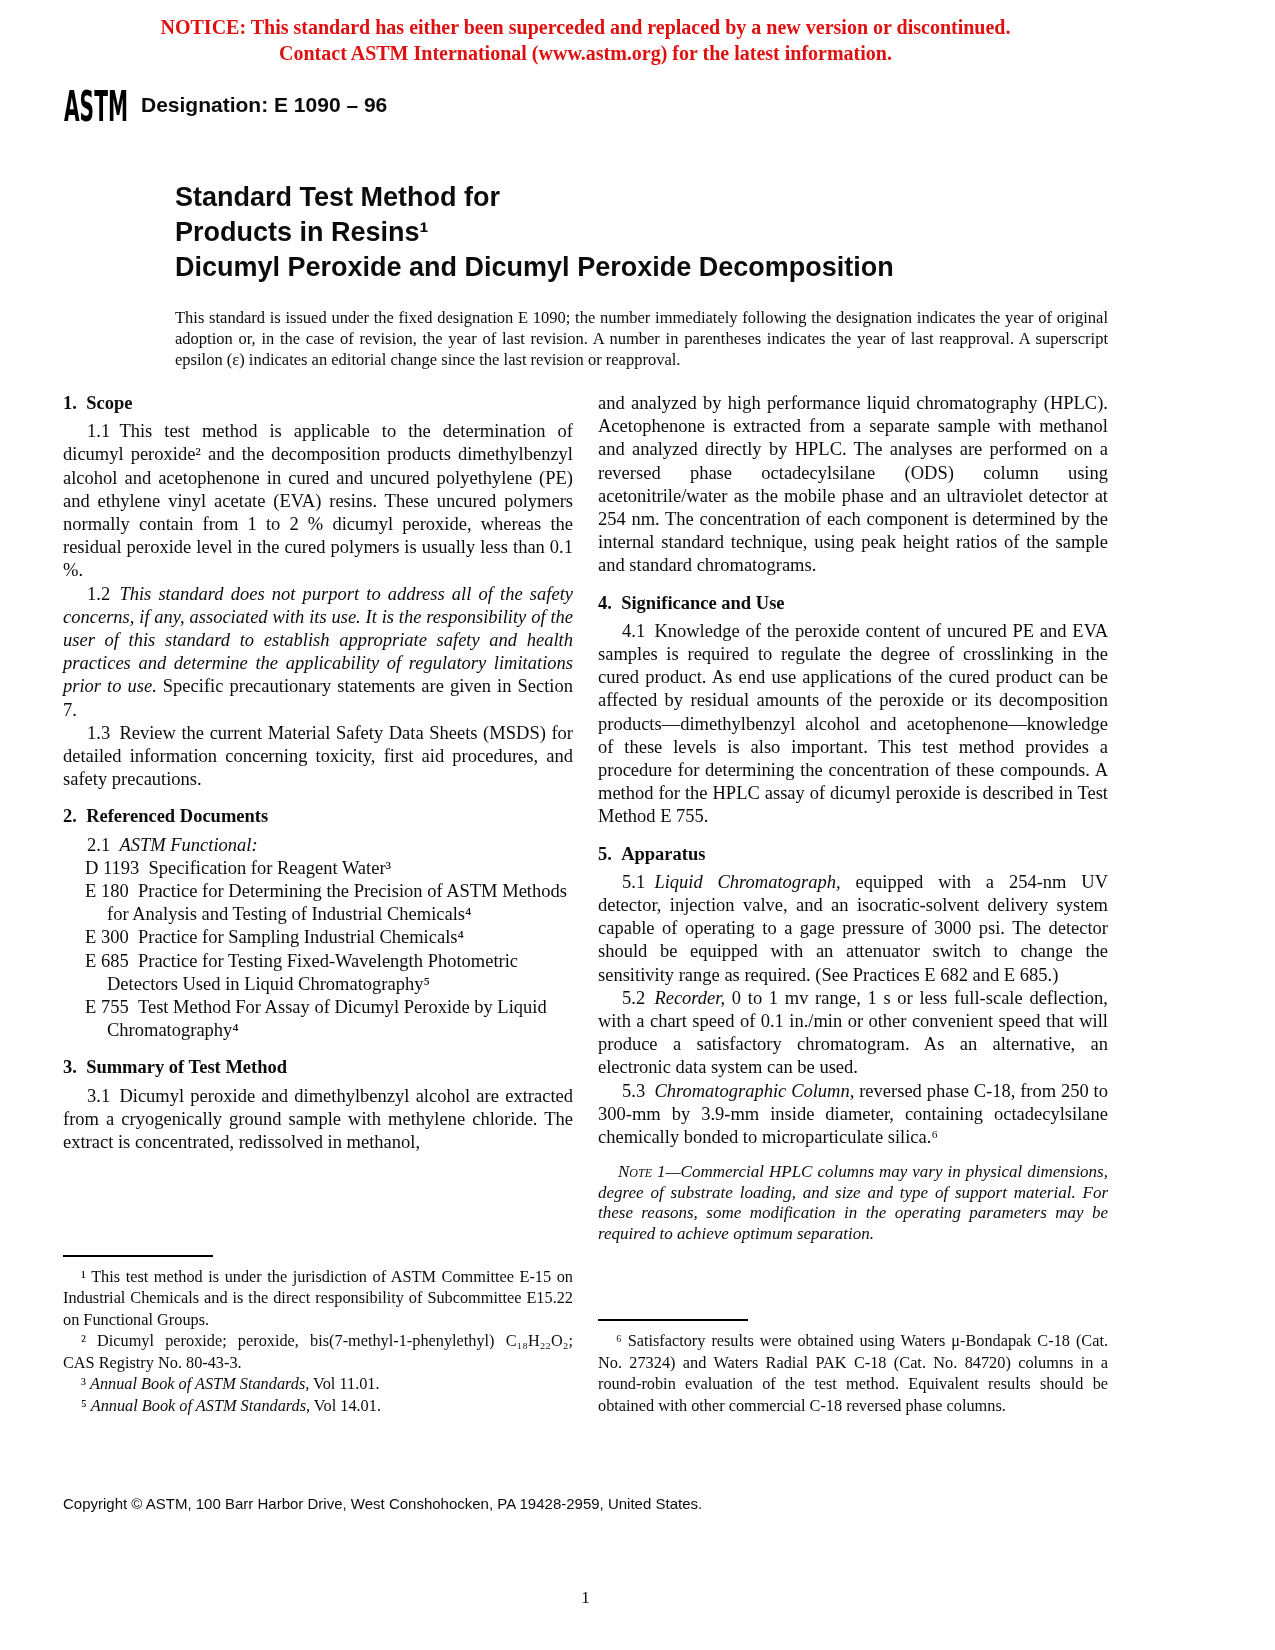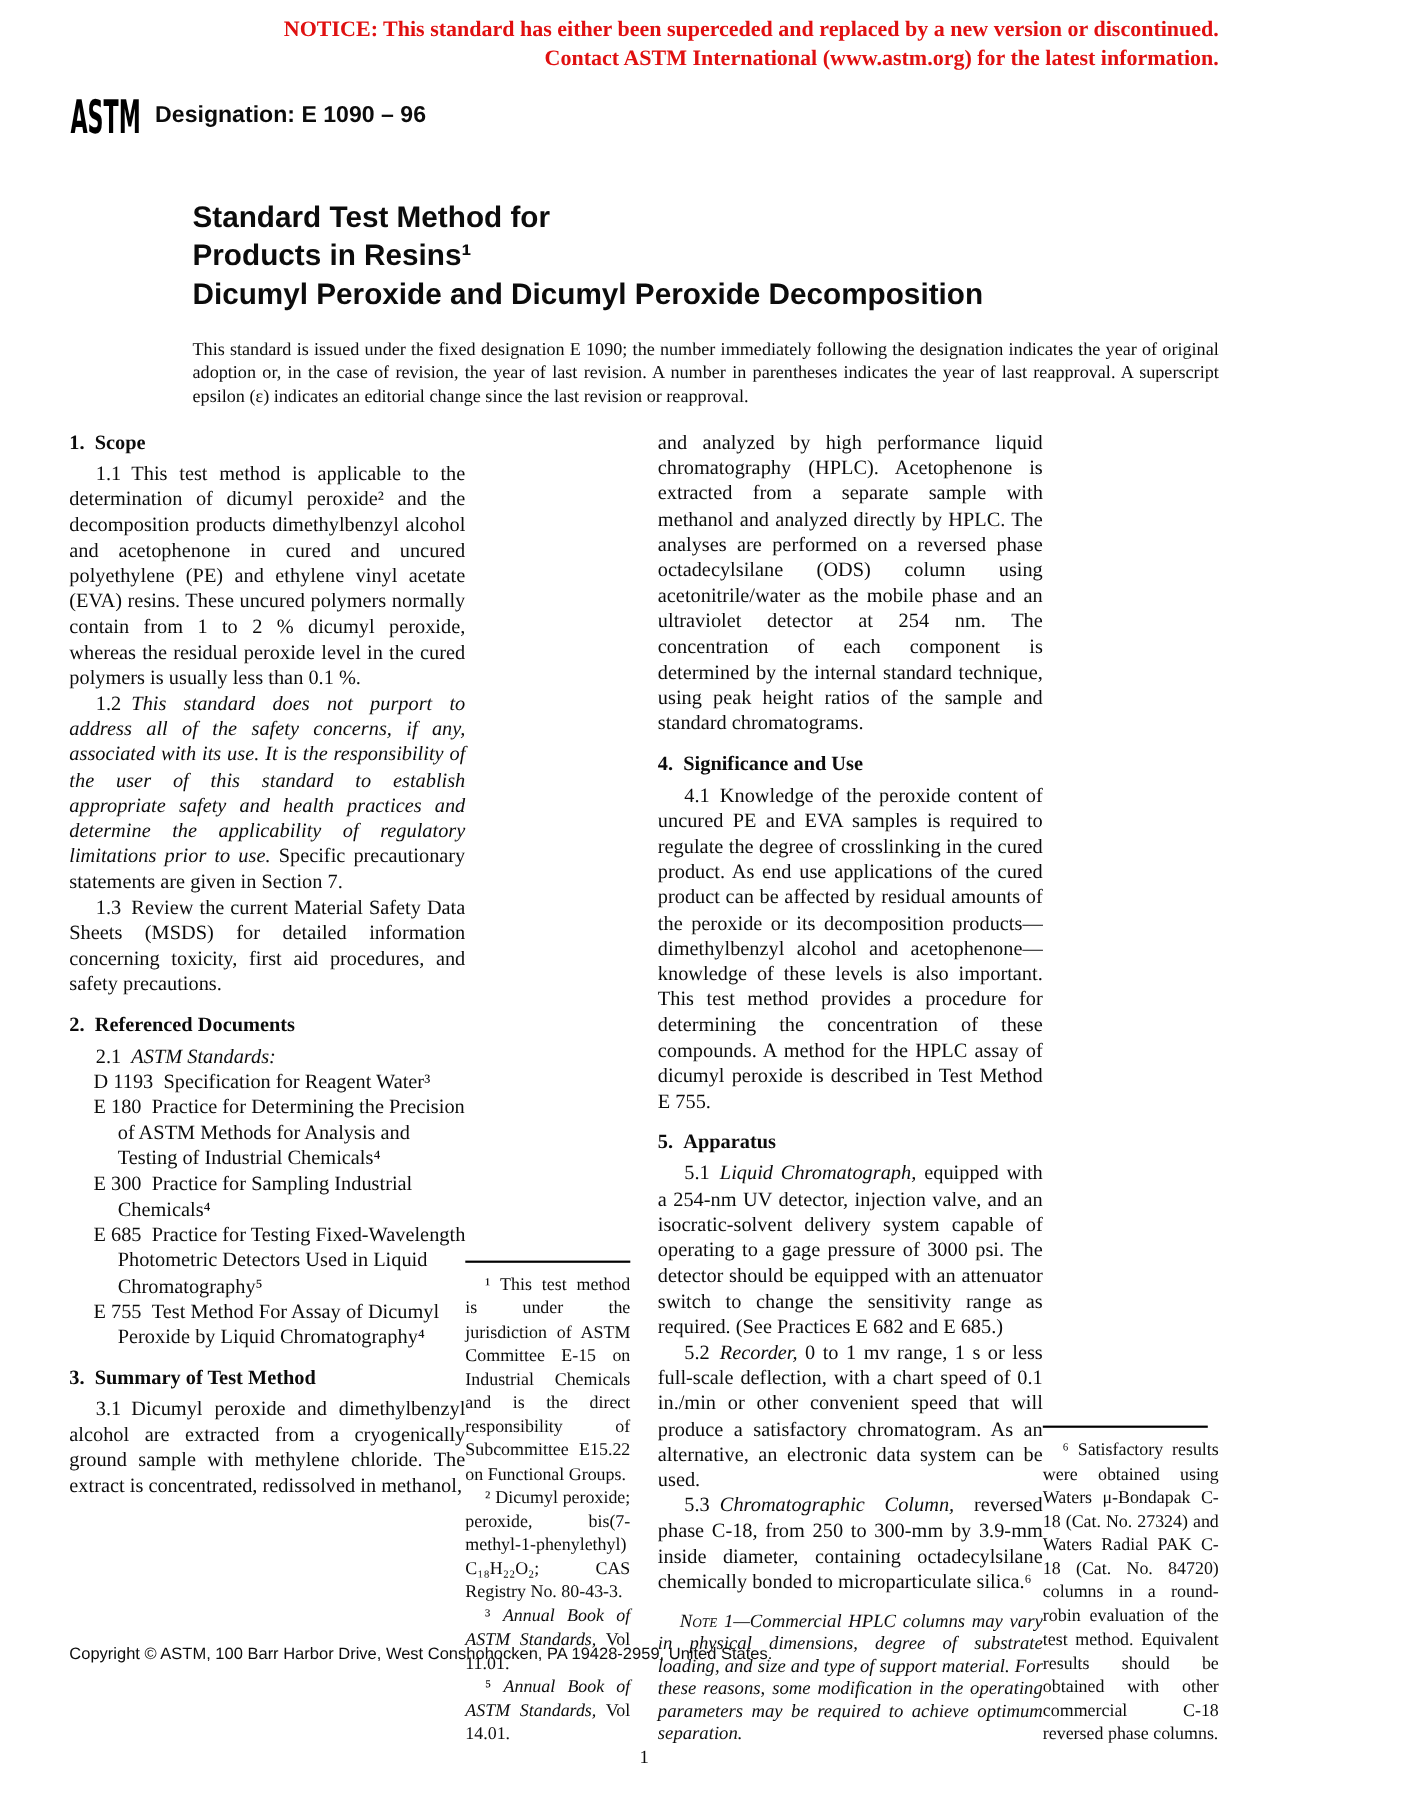--- a/index.html
+++ b/index.html
@@ -7,21 +7,21 @@
   .page {
     position: relative;
     width: 1275px;
     height: 1650px;
     padding: 14px 167px 0 63px;
     font-family: "Liberation Serif", "DejaVu Serif", serif;
     color: #0c0c0c;
     background: #ffffff;
     overflow: hidden;
   }
-  .notice { text-align: right; color: var(--notice-red, #e01010); }
+  .notice { text-align: center; color: var(--notice-red, #e01010); }
   .notice-line { font-weight: 700; font-size: 20px; line-height: 26px; }
 
   .header { display: flex; align-items: center; gap: 12px; margin-top: 16px; }
   .astm-logo { width: 66px; height: 46px; flex: 0 0 auto; }
   .designation {
     font-family: "Liberation Sans", "DejaVu Sans", sans-serif;
     font-weight: 700; font-size: 21px;
   }
 
   .title-block {
@@ -34,21 +34,21 @@
   .issued-note {
     margin: 22px 0 0 112px;
     font-size: 16.5px; line-height: 21px;
     text-align: justify;
   }
 
   .columns {
     display: flex; gap: 25px; margin-top: 22px;
     min-height: 1024px; align-items: stretch;
   }
-  .col { width: 510px; flex: 0 0 510px; display: flex; flex-direction: row; justify-content: space-between; }
+  .col { width: 510px; flex: 0 0 510px; display: flex; flex-direction: column; justify-content: space-between; }
   .col-body { font-size: 18.5px; line-height: 23.2px; text-align: justify; }
   .col-body > :first-child { margin-top: 0; }
 
   .sec-heading { font-size: 18.5px; font-weight: 700; margin: 14px 0 5px; }
   .para { margin: 0; text-indent: 24px; }
   .para.noindent { text-indent: 0; }
   .ref-item { margin: 0; padding-left: 44px; text-indent: -22px; text-align: left; }
   .note-para { margin: 13px 0 0; font-size: 17px; line-height: 20.5px; text-indent: 20px; text-align: justify; font-style: italic; }
   .it { font-style: italic; }
   .sc { font-variant: small-caps; }
@@ -98,21 +98,21 @@
   <p class="issued-note">This standard is issued under the fixed designation E 1090; the number immediately following the designation indicates the year of original adoption or, in the case of revision, the year of last revision. A number in parentheses indicates the year of last reapproval. A superscript epsilon (ε) indicates an editorial change since the last revision or reapproval.</p>
 
   <div class="columns">
     <div class="col">
       <div class="col-body">
           <h3 class="sec-heading">1. Scope</h3>
           <p class="para"><span>1.1 This test method is applicable to the determination of dicumyl peroxide² and the decomposition products dimethylbenzyl alcohol and acetophenone in cured and uncured polyethylene (PE) and ethylene vinyl acetate (EVA) resins. These uncured polymers normally contain from 1 to 2 % dicumyl peroxide, whereas the residual peroxide level in the cured polymers is usually less than 0.1 %.</span></p>
           <p class="para"><span>1.2 </span><span class="it">This standard does not purport to address all of the safety concerns, if any, associated with its use. It is the responsibility of the user of this standard to establish appropriate safety and health practices and determine the applicability of regulatory limitations prior to use.</span><span> Specific precautionary statements are given in Section 7.</span></p>
           <p class="para"><span>1.3 Review the current Material Safety Data Sheets (MSDS) for detailed information concerning toxicity, first aid procedures, and safety precautions.</span></p>
           <h3 class="sec-heading">2. Referenced Documents</h3>
-          <p class="para"><span>2.1 </span><span class="it">ASTM Standards:</span></p>
+          <p class="para"><span>2.1 </span><span class="it">ASTM Functional:</span></p>
           <p class="ref-item"><span>D 1193 Specification for Reagent Water³</span></p>
           <p class="ref-item"><span>E 180 Practice for Determining the Precision of ASTM Methods for Analysis and Testing of Industrial Chemicals⁴</span></p>
           <p class="ref-item"><span>E 300 Practice for Sampling Industrial Chemicals⁴</span></p>
           <p class="ref-item"><span>E 685 Practice for Testing Fixed-Wavelength Photometric Detectors Used in Liquid Chromatography⁵</span></p>
           <p class="ref-item"><span>E 755 Test Method For Assay of Dicumyl Peroxide by Liquid Chromatography⁴</span></p>
           <h3 class="sec-heading">3. Summary of Test Method</h3>
           <p class="para"><span>3.1 Dicumyl peroxide and dimethylbenzyl alcohol are extracted from a cryogenically ground sample with methylene chloride. The extract is concentrated, redissolved in methanol,</span></p>
         </div>
       <div class="footnotes">
         <hr class="fn-rule">

